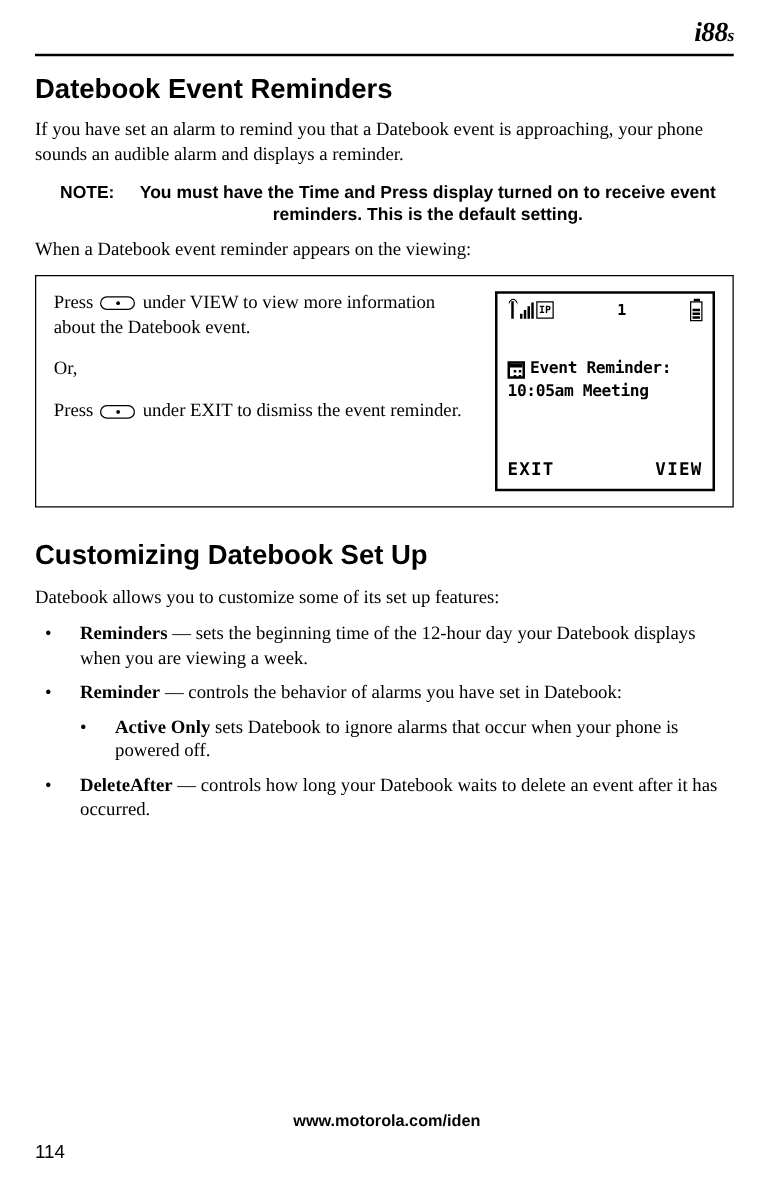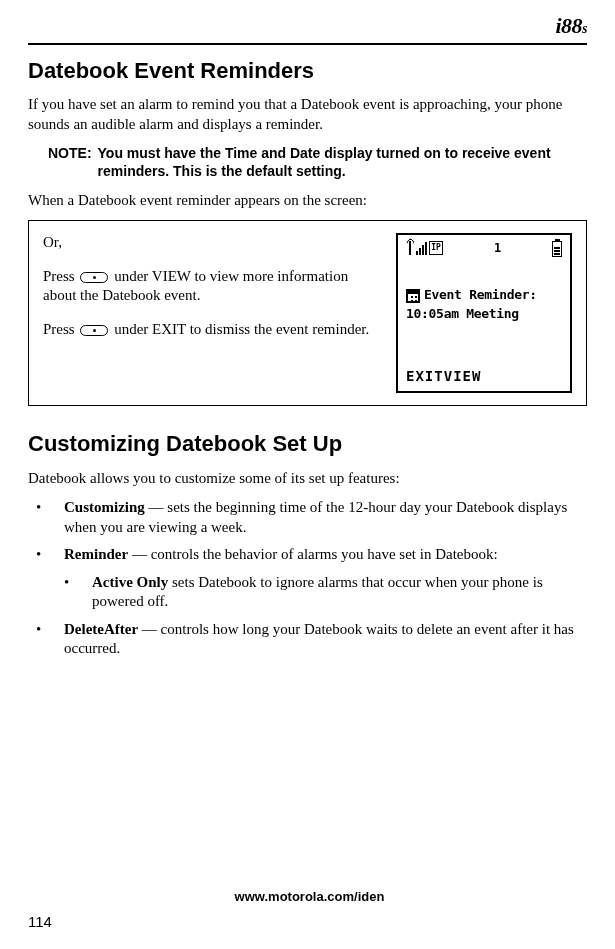--- a/index.html
+++ b/index.html
@@ -35,20 +35,21 @@
     h2 {
       font-family: Arial, Helvetica, sans-serif;
       font-weight: bold;
       font-size: 22px;
       margin: 24px 0 10px 0;
     }
     p { margin-bottom: 10px; }
     .note-block {
       display: flex;
       margin: 8px 0 10px 20px;
+      text-align: center;
     }
     .note-label {
       font-family: Arial, Helvetica, sans-serif;
       font-weight: bold;
       font-size: 14px;
       white-space: nowrap;
       margin-right: 6px;
     }
     .note-body {
       font-family: Arial, Helvetica, sans-serif;
@@ -145,20 +146,21 @@
       background:
         linear-gradient(#000,#000) 0 0/100% 3px no-repeat,
         linear-gradient(#000,#000) 3px 5px/2px 2px no-repeat,
         linear-gradient(#000,#000) 7px 5px/2px 2px no-repeat,
         linear-gradient(#000,#000) 3px 9px/2px 2px no-repeat,
         linear-gradient(#000,#000) 7px 9px/2px 2px no-repeat;
     }
     .softkey-row {
       margin-top: auto;
       display: flex;
+      justify-content: space-between;
       font-size: 14px;
       font-weight: bold;
       letter-spacing: 1px;
     }
     ul.bullets { list-style: none; margin: 6px 0 0 0; }
     ul.bullets > li { display: flex; margin-bottom: 8px; }
     ul.bullets > li::before {
       content: "•"; width: 28px; flex-shrink: 0; text-align: left; padding-left: 8px;
     }
     .li-body { flex: 1; }
@@ -189,31 +191,31 @@
   <span>i</span><span>88</span><span class="sub">s</span>
 </div>
 <hr class="rule">
 
 <h1>Datebook Event Reminders</h1>
 
 <p>If you have set an alarm to remind you that a Datebook event is approaching, your phone sounds an audible alarm and displays a reminder.</p>
 
 <div class="note-block">
   <span class="note-label">NOTE:</span>
-  <span class="note-body">You must have the Time and Date display turned on to receive event reminders. This is the default setting.</span>
-</div>
-
-<p>When a Datebook event reminder appears on the screen:</p>
+  <span class="note-body">You must have the Time and Press display turned on to receive event reminders. This is the default setting.</span>
+</div>
+
+<p>When a Datebook event reminder appears on the viewing:</p>
 
 <div class="instruction-box">
   <div class="instr-text">
-    <p>Or,</p>
     <p>
       <span>Press </span><span class="softkey"></span><span> under VIEW to view more information about the Datebook event.</span>
     </p>
+    <p>Or,</p>
     <p>
       <span>Press </span><span class="softkey"></span><span> under EXIT to dismiss the event reminder.</span>
     </p>
   </div>
   <div class="phone-screen">
     <div class="status-row">
       <div class="status-left">
         <span class="antenna-ico"></span>
         <span class="bars-ico">
             <span></span>
@@ -242,21 +244,21 @@
       <span>VIEW</span>
     </div>
   </div>
 </div>
 
 <h2>Customizing Datebook Set Up</h2>
 <p>Datebook allows you to customize some of its set up features:</p>
 
 <ul class="bullets">
   <li>
-    <div class="li-body"><b>Customizing</b><span> — sets the beginning time of the 12-hour day your Datebook displays when you are viewing a week.</span></div>
+    <div class="li-body"><b>Reminders</b><span> — sets the beginning time of the 12-hour day your Datebook displays when you are viewing a week.</span></div>
   </li>
   <li>
     <div class="li-body">
       <b>Reminder</b><span> — controls the behavior of alarms you have set in Datebook:</span>
     </div>
   </li>
 </ul>
 <div class="nested-wrap">
   <ul class="bullets">
     <li>

